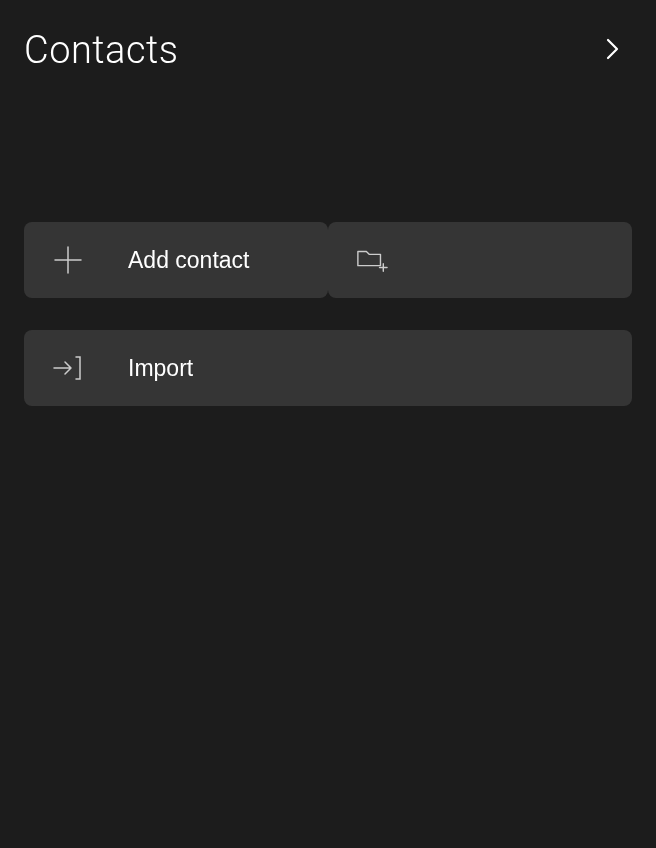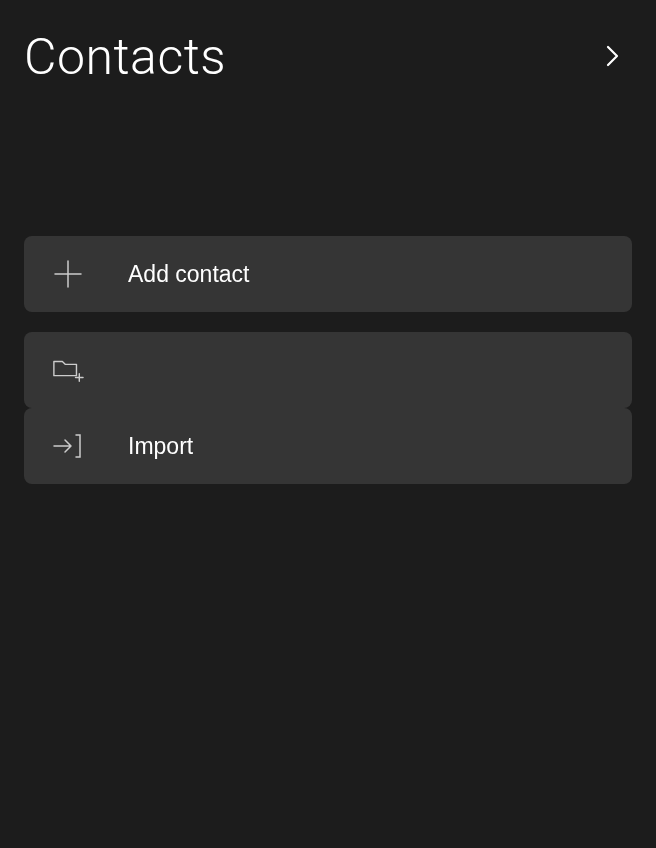--- a/index.html
+++ b/index.html
@@ -15,43 +15,44 @@
       color: #ffffff;
       overflow: hidden;
     }
     .header {
       display: flex;
       align-items: center;
       justify-content: space-between;
       padding: 28px 28px 0 24px;
     }
     .page-title {
-      font-size: 50px;
+      font-size: 38px;
       font-weight: 300;
       color: #ffffff;
       letter-spacing: 0.5px;
     }
     .chevron-button {
       background: none;
       border: none;
       cursor: pointer;
       padding: 8px;
       display: flex;
       align-items: center;
       justify-content: center;
     }
     .actions-container {
       padding: 150px 24px 0 24px;
     }
     .action-group {
       display: flex;
-      flex-direction: column;
-      gap: 20px;
+      flex-direction: row;
+      gap: 0;
     }
     .action-group + .action-group {
+      margin-top: 32px;
     }
     .action-item {
       display: flex;
       align-items: center;
       background-color: #353535;
       border: none;
       border-radius: 8px;
       padding: 0 28px;
       height: 76px;
       cursor: pointer;

